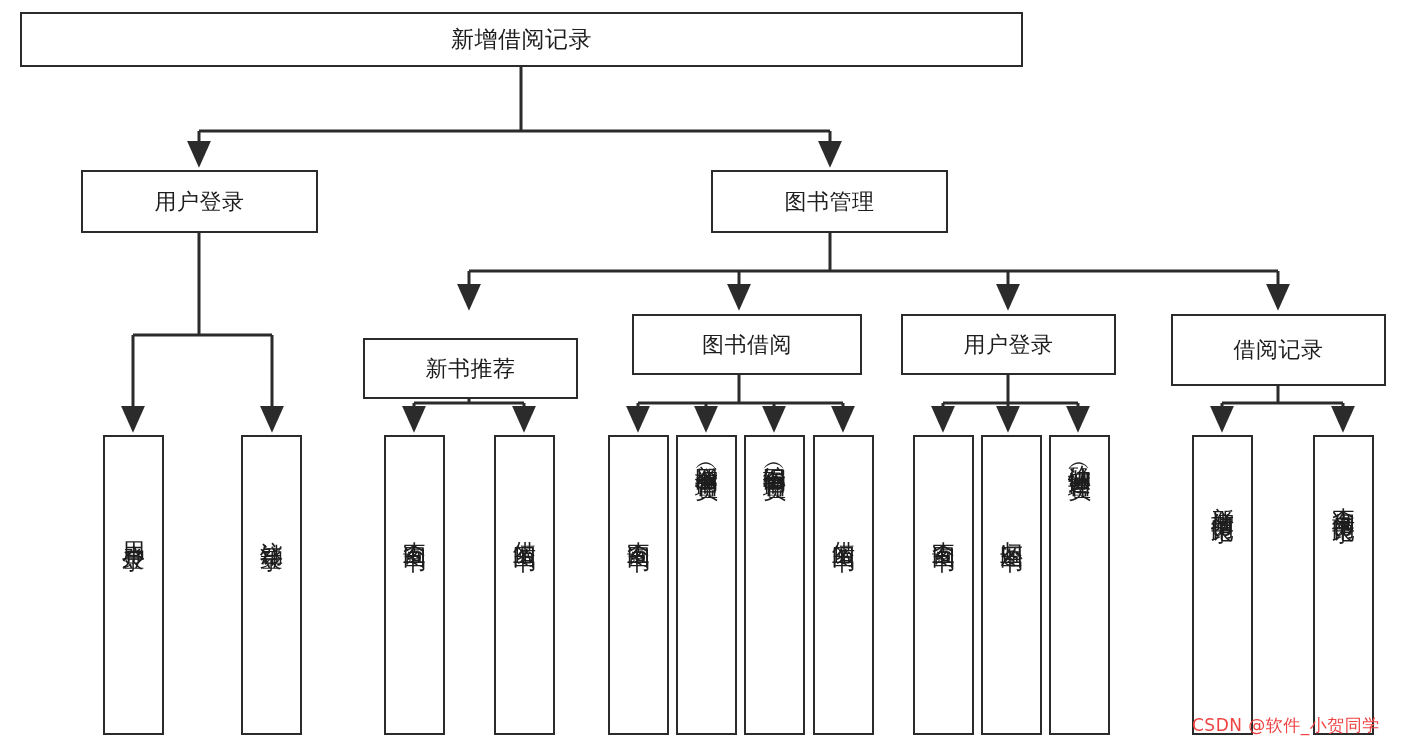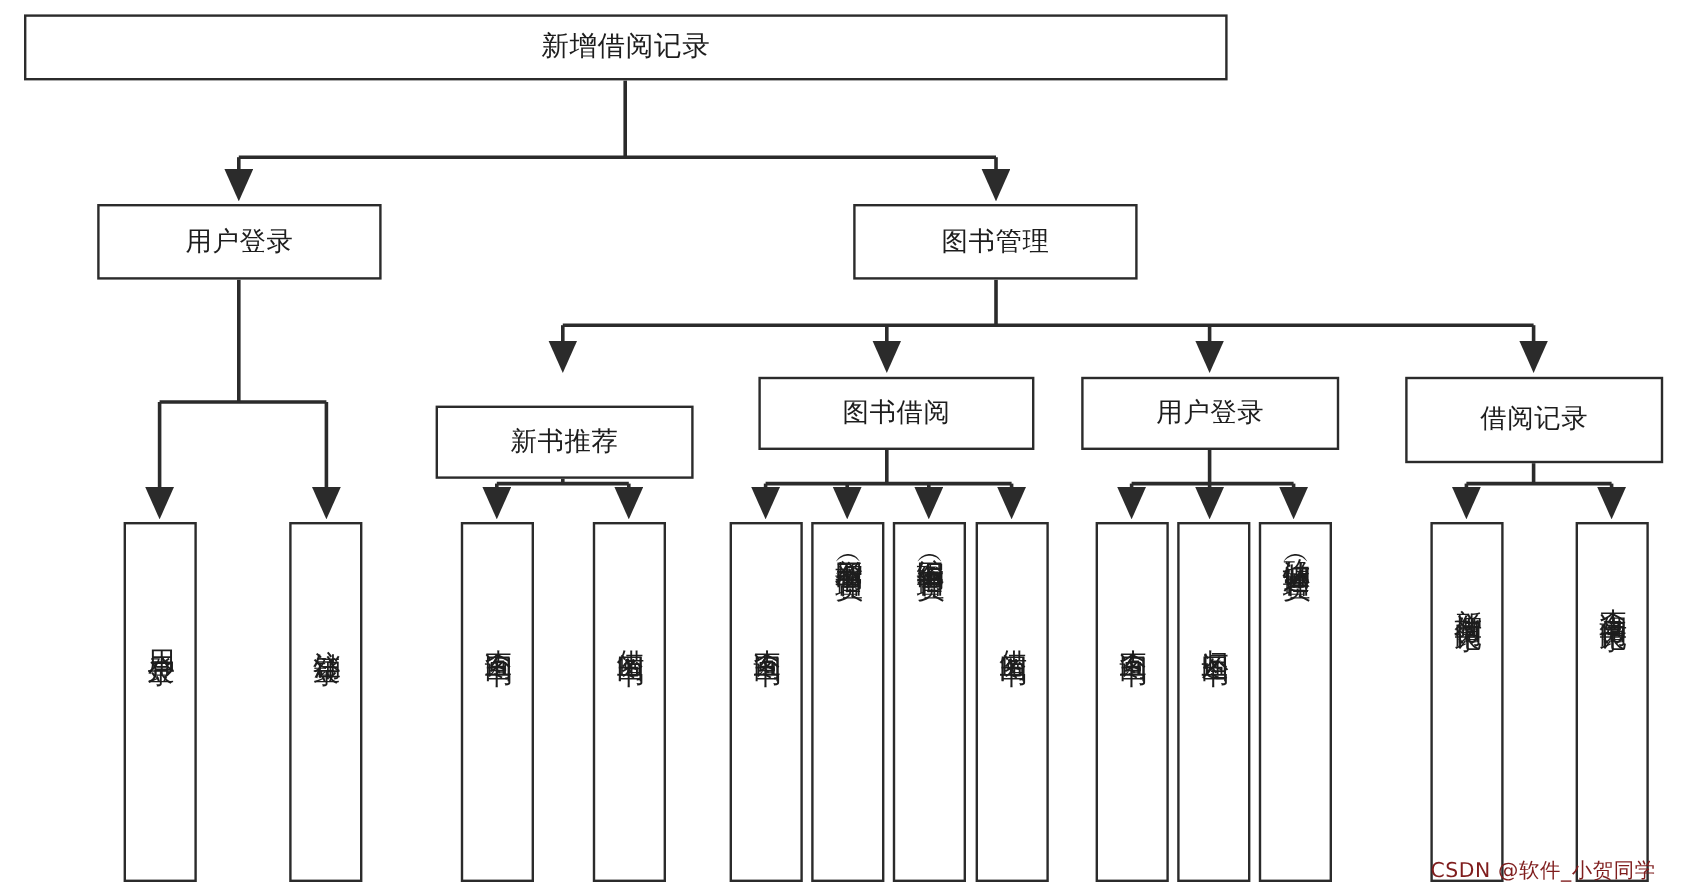--- a/index.html
+++ b/index.html
@@ -65,21 +65,21 @@
     line-height: 1;
     letter-spacing: 3px;
     max-height: 100%;
   }
   .node.v.tall .node-label {
     letter-spacing: 2px;
   }
   .watermark {
     position: absolute;
     font-size: 17px;
-    color: #7f1d1d;
+    color: #ef4444;
     white-space: nowrap;
     z-index: 5;
     letter-spacing: 0.5px;
   }
 </style>
 </head>
 <body>
 
 <div id="diagram-root">
 

